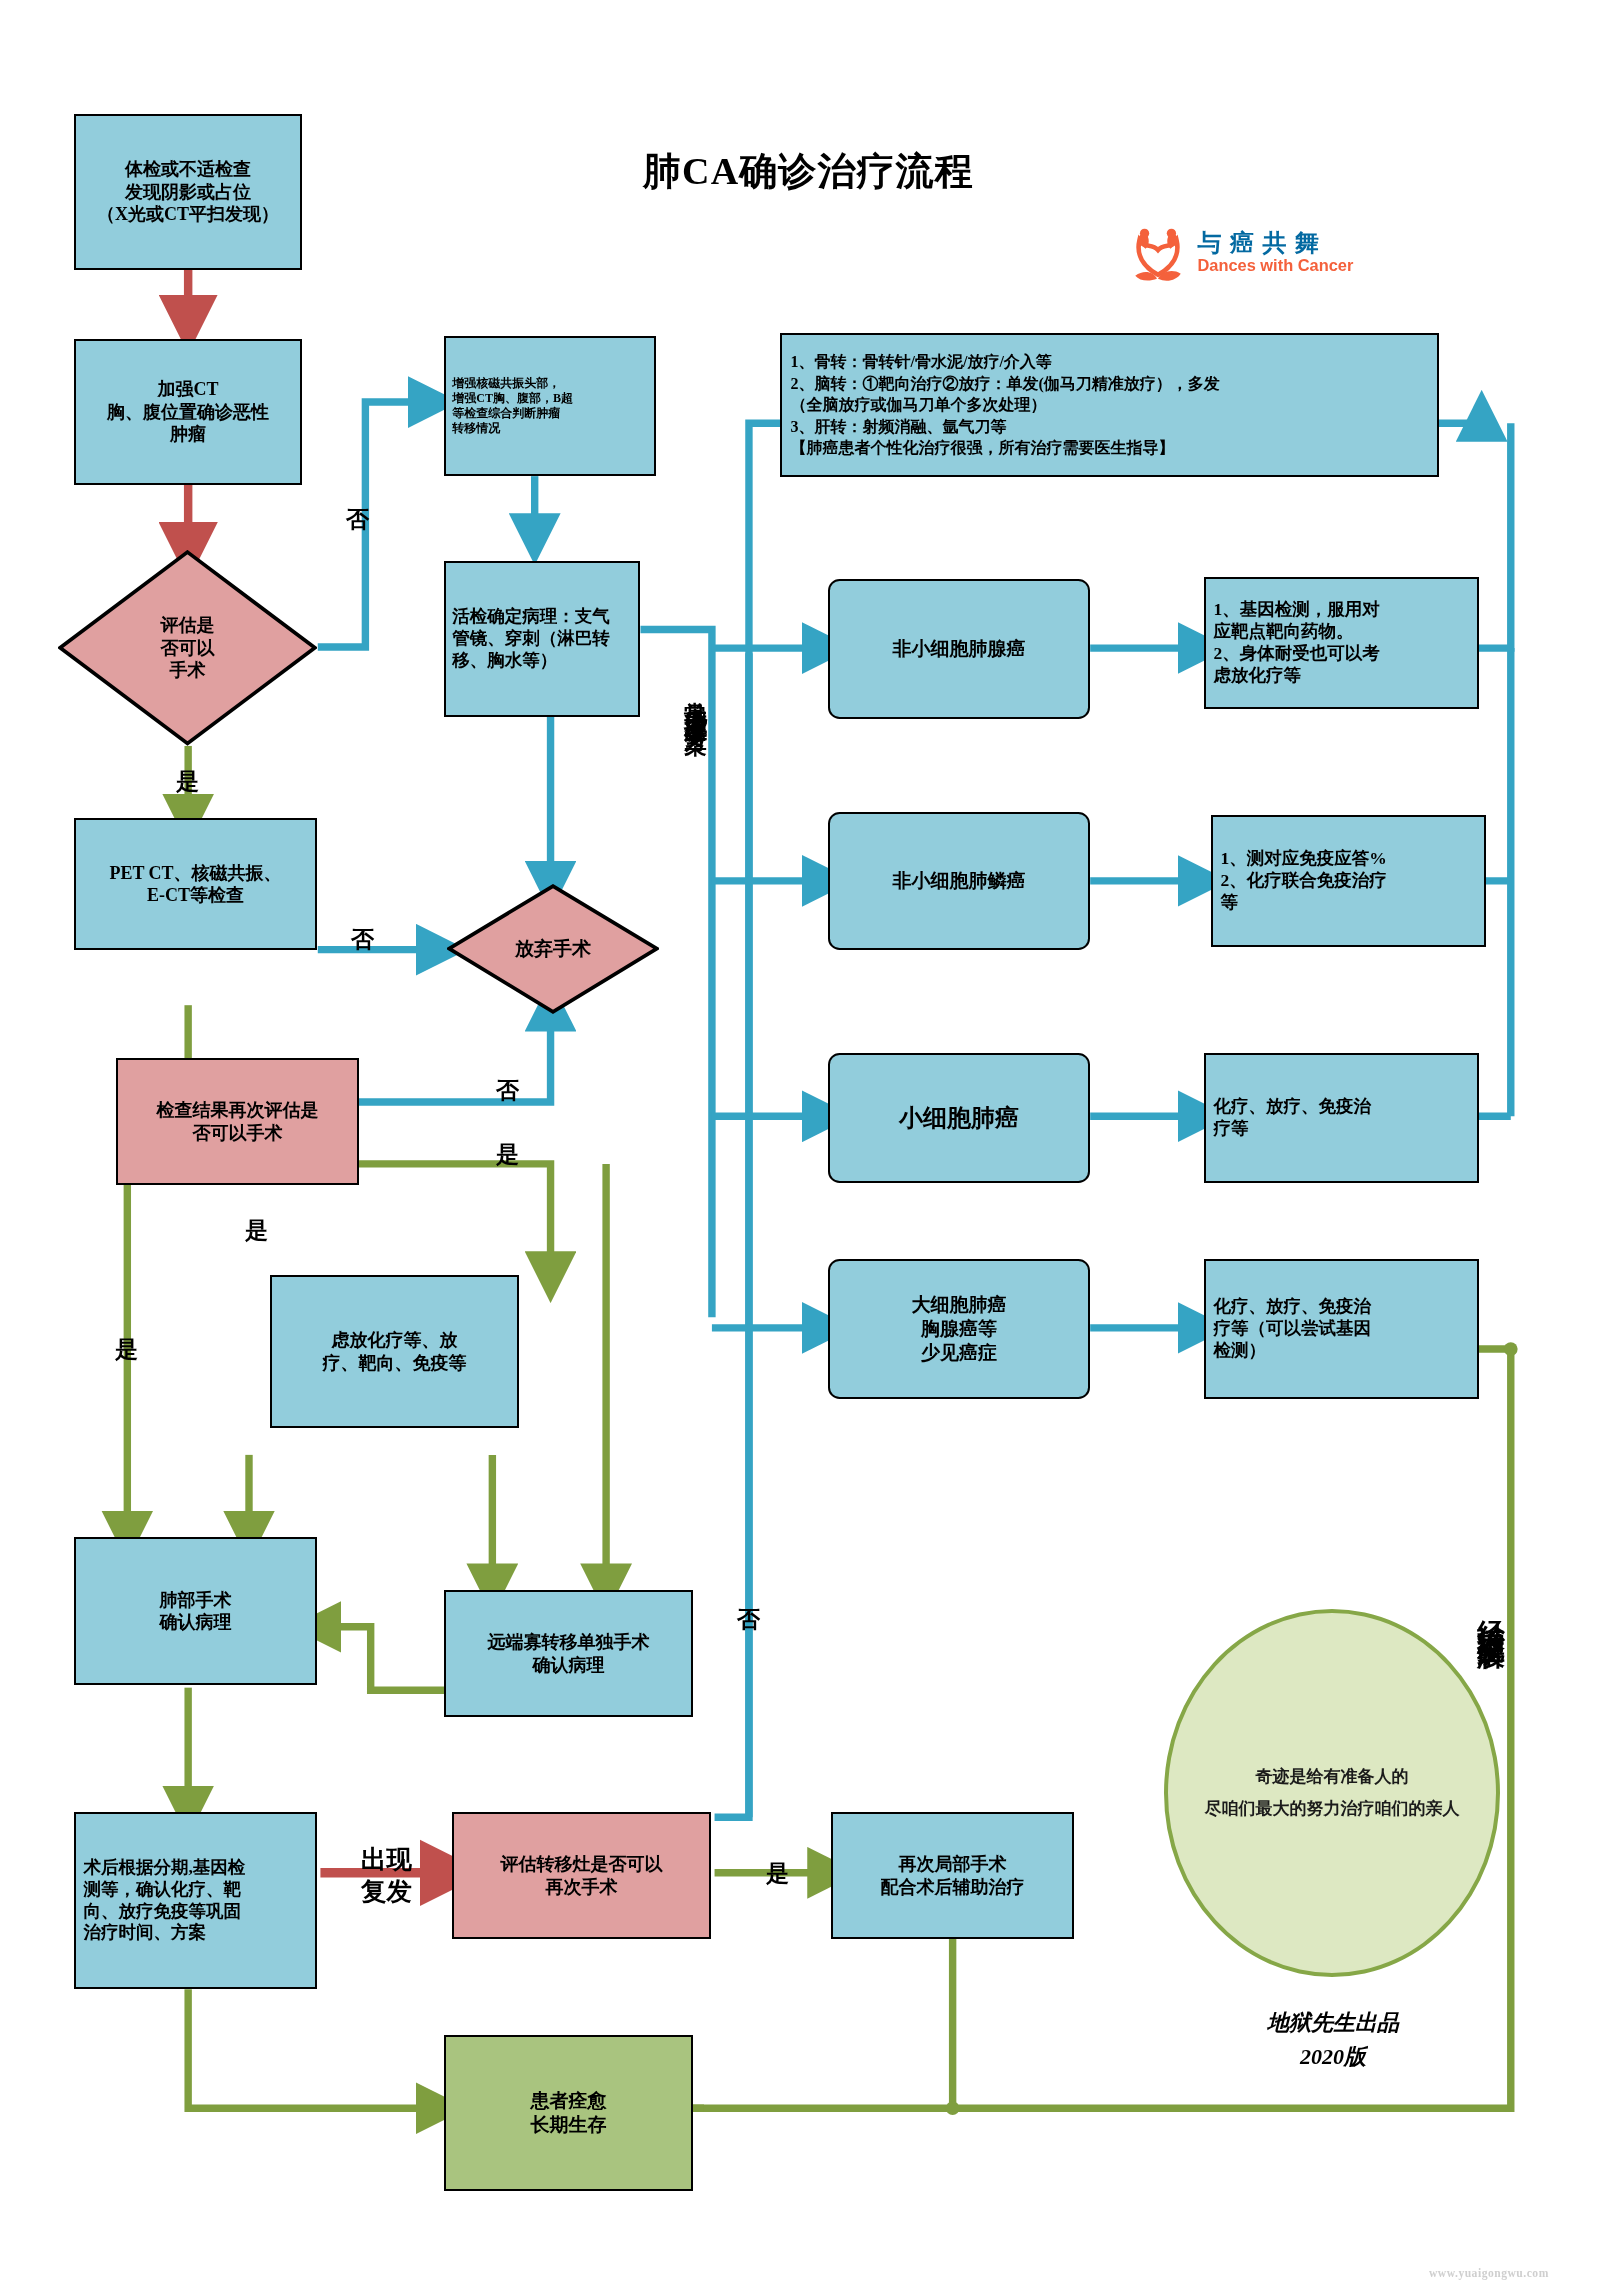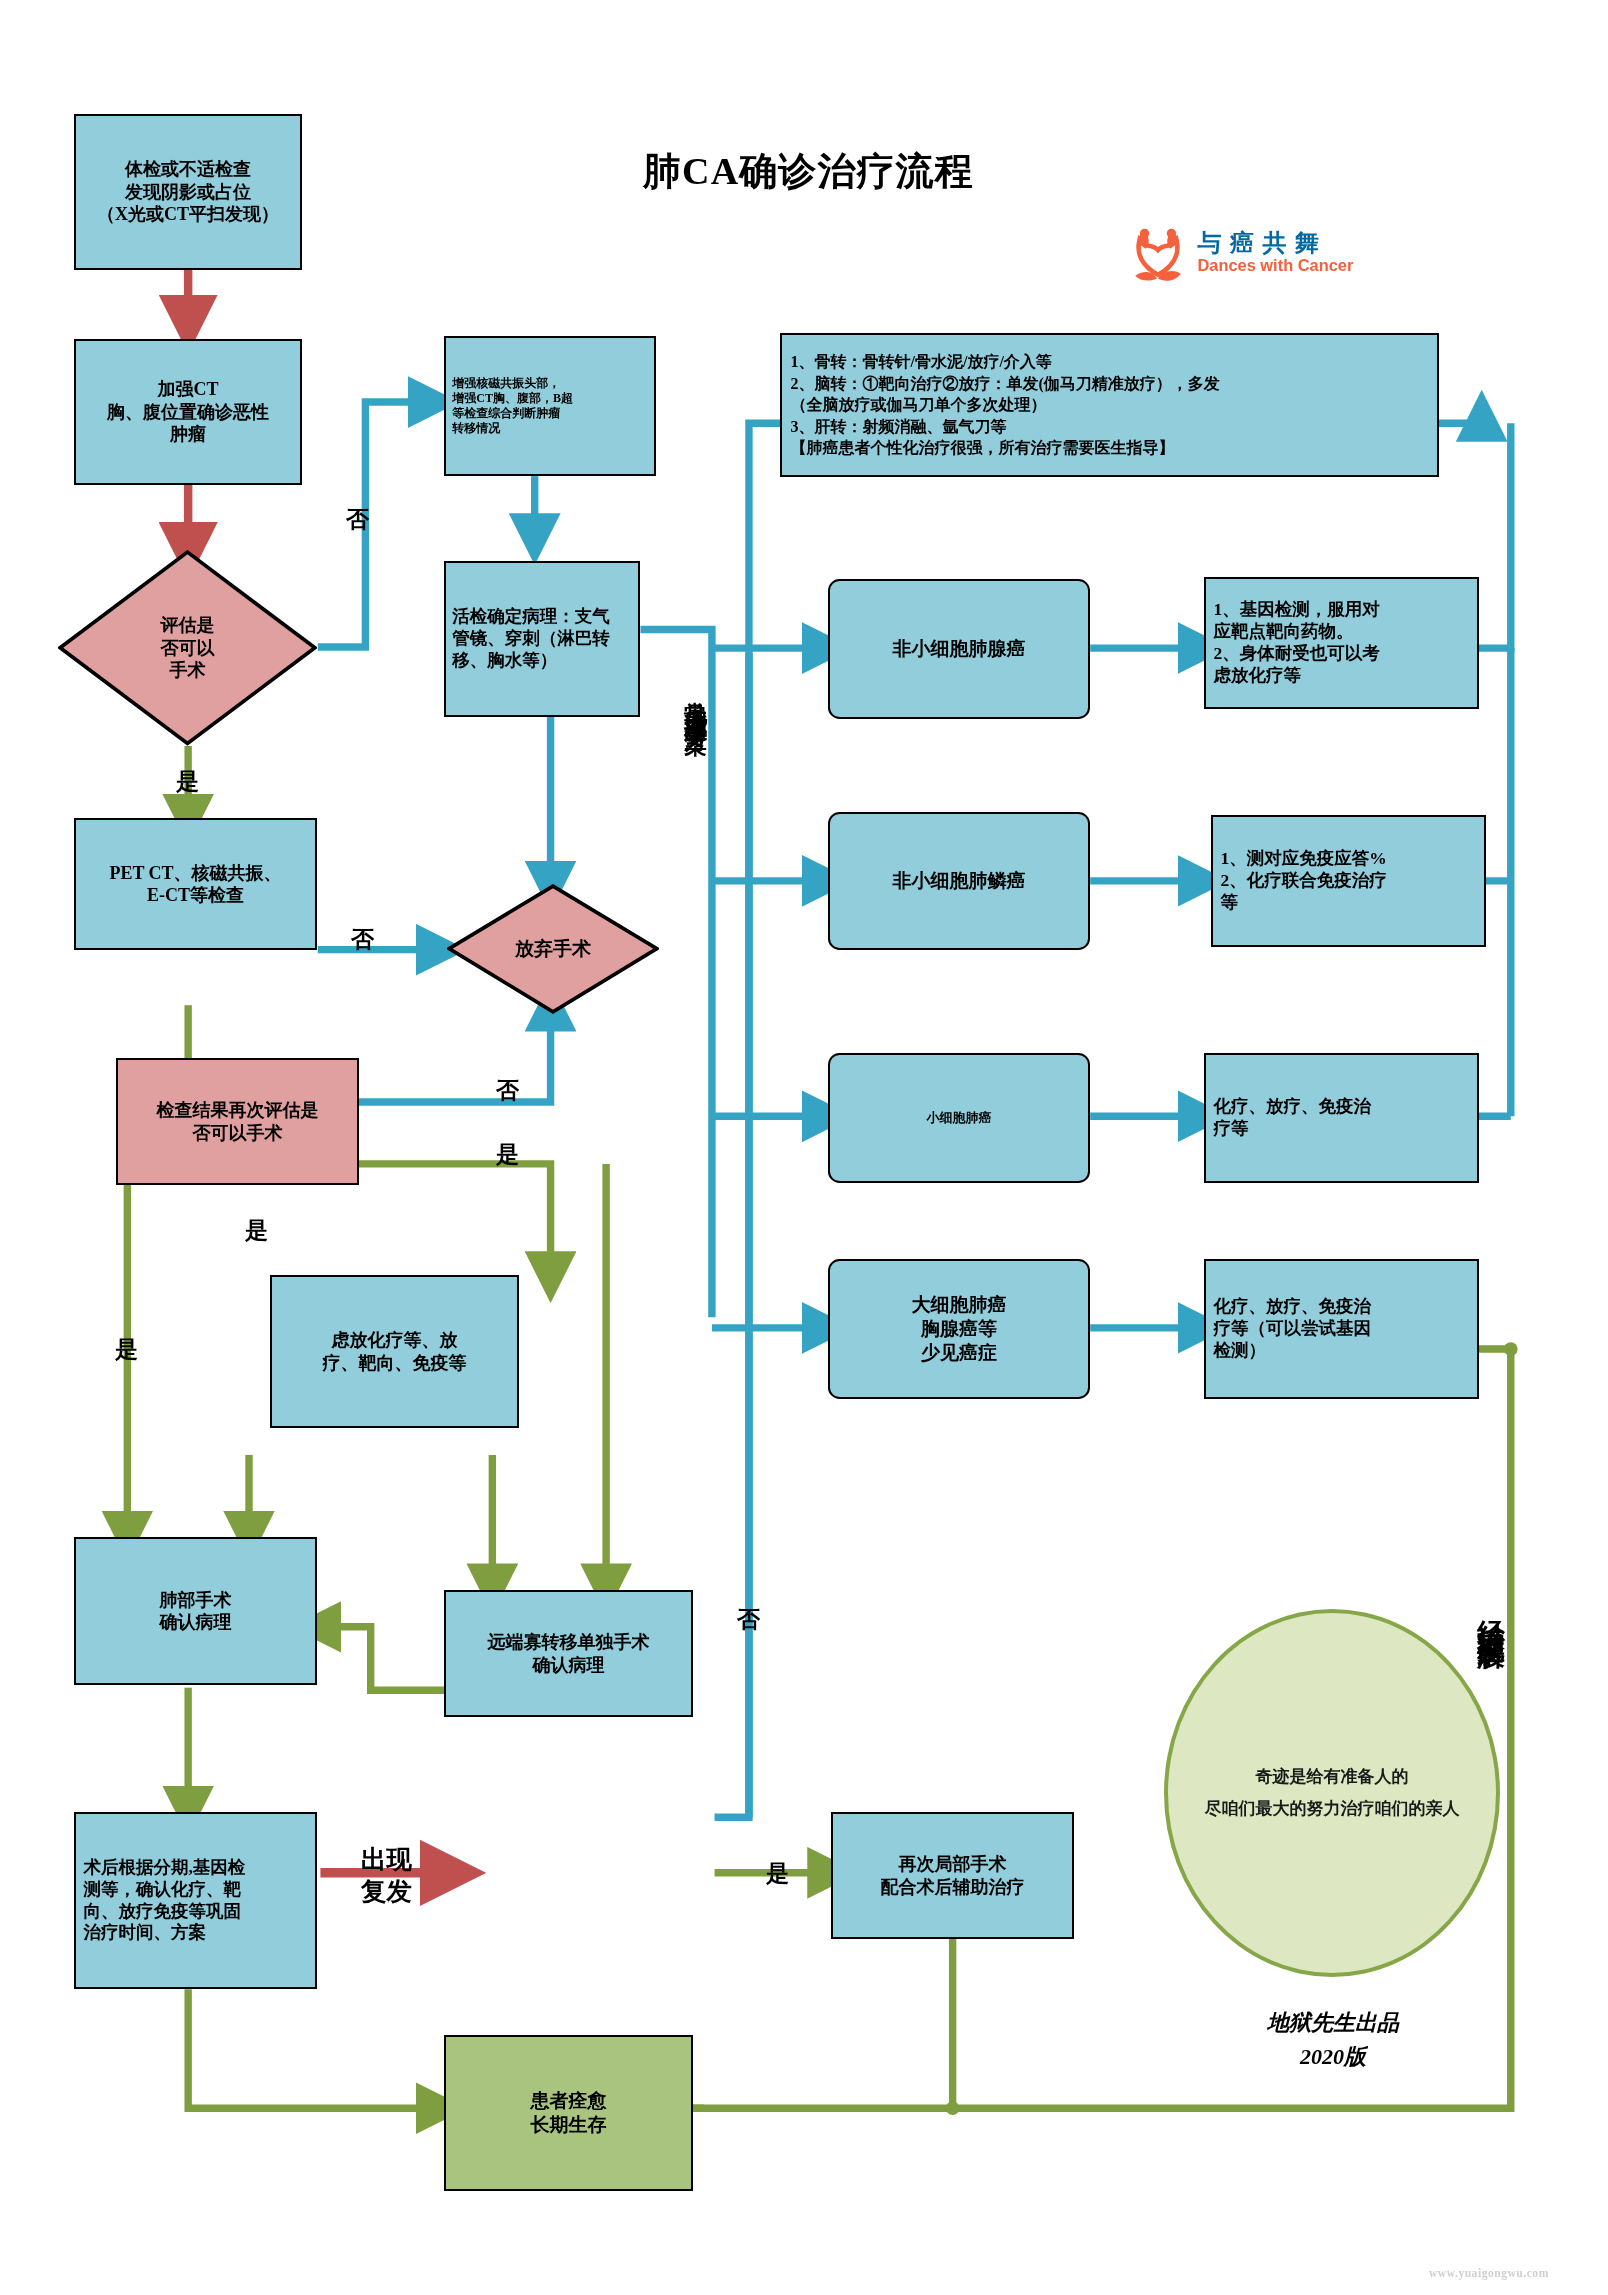--- a/index.html
+++ b/index.html
@@ -198,20 +198,22 @@
 确认病理</div>
 
   <div class="node blue" style="left:444px;top:1590px;width:249px;height:127px;font-size:18px;">远端寡转移单独手术
 确认病理</div>
 
   <div class="node blue leftal" style="left:74px;top:1812px;width:243px;height:177px;font-size:17.5px;padding:6.3px 7.4px;">术后根据分期,基因检
 测等，确认化疗、靶
 向、放疗免疫等巩固
 治疗时间、方案</div>
 
+  <div class="node rose" style="left:452px;top:1812px;width:259px;height:127px;font-size:18px;">评估转移灶是否可以
+再次手术</div>
 
   <div class="node blue" style="left:831px;top:1812px;width:243px;height:127px;font-size:18px;">再次局部手术
 配合术后辅助治疗</div>
 
   <div class="node green" style="left:444px;top:2035px;width:249px;height:156px;font-size:19px;">患者痊愈
 长期生存</div>
 
   <div class="ellipse" style="left:1164px;top:1609px;width:328px;height:360px;font-size:17px;">奇迹是给有准备人的
 尽咱们最大的努力治疗咱们的亲人</div>
 
@@ -221,21 +223,21 @@
   <div class="node blue leftal" style="left:1204px;top:577px;width:275px;height:132px;font-size:17.5px;padding:5.3px 7.4px;">1、基因检测，服用对
 应靶点靶向药物。
 2、身体耐受也可以考
 虑放化疗等</div>
 
   <div class="node blue rounded" style="left:828px;top:812px;width:262px;height:138px;font-size:19px;">非小细胞肺鳞癌</div>
   <div class="node blue leftal" style="left:1204px;top:815px;width:275px;height:132px;font-size:17.5px;padding:5.3px 7.4px;margin-left:7px;">1、测对应免疫应答%
 2、化疗联合免疫治疗
 等</div>
 
-  <div class="node blue rounded" style="left:828px;top:1053px;width:262px;height:130px;font-size:13px;">小细胞肺癌</div>
+  <div class="node blue rounded" style="left:828px;top:1053px;width:262px;height:130px;font-size:24px;">小细胞肺癌</div>
   <div class="node blue leftal" style="left:1204px;top:1053px;width:275px;height:130px;font-size:17.5px;padding:5.3px 7.4px;">化疗、放疗、免疫治
 疗等</div>
 
   <div class="node blue rounded" style="left:828px;top:1259px;width:262px;height:140px;font-size:19px;">大细胞肺癌
 胸腺癌等
 少见癌症</div>
   <div class="node blue leftal" style="left:1204px;top:1259px;width:275px;height:140px;font-size:17.5px;padding:5.3px 7.4px;">化疗、放疗、免疫治
 疗等（可以尝试基因
 检测）</div>
 

